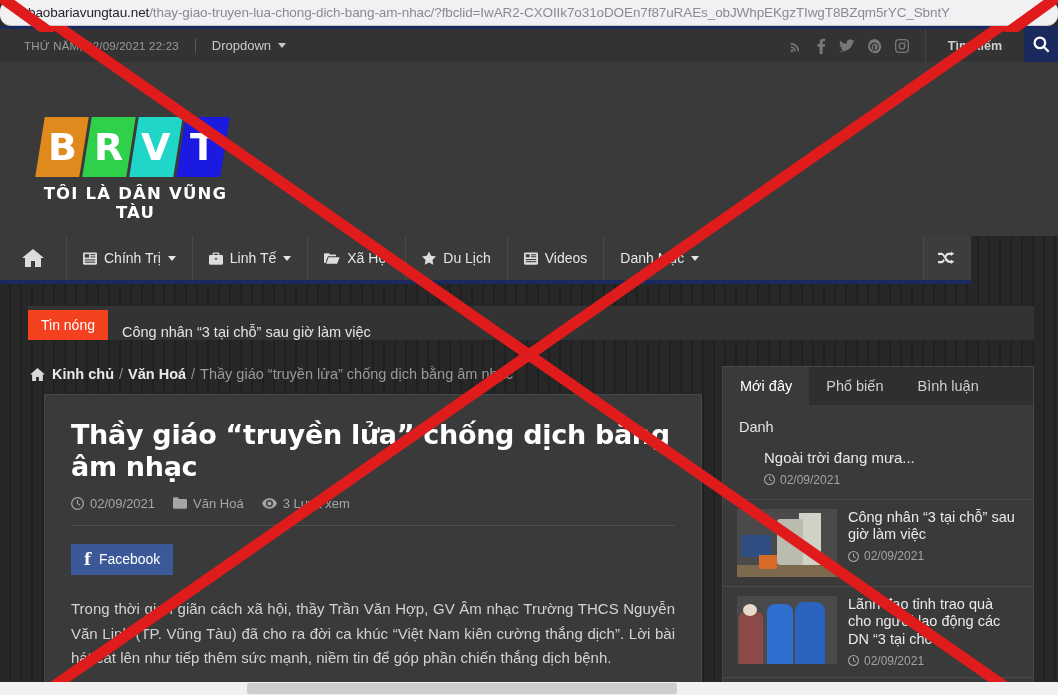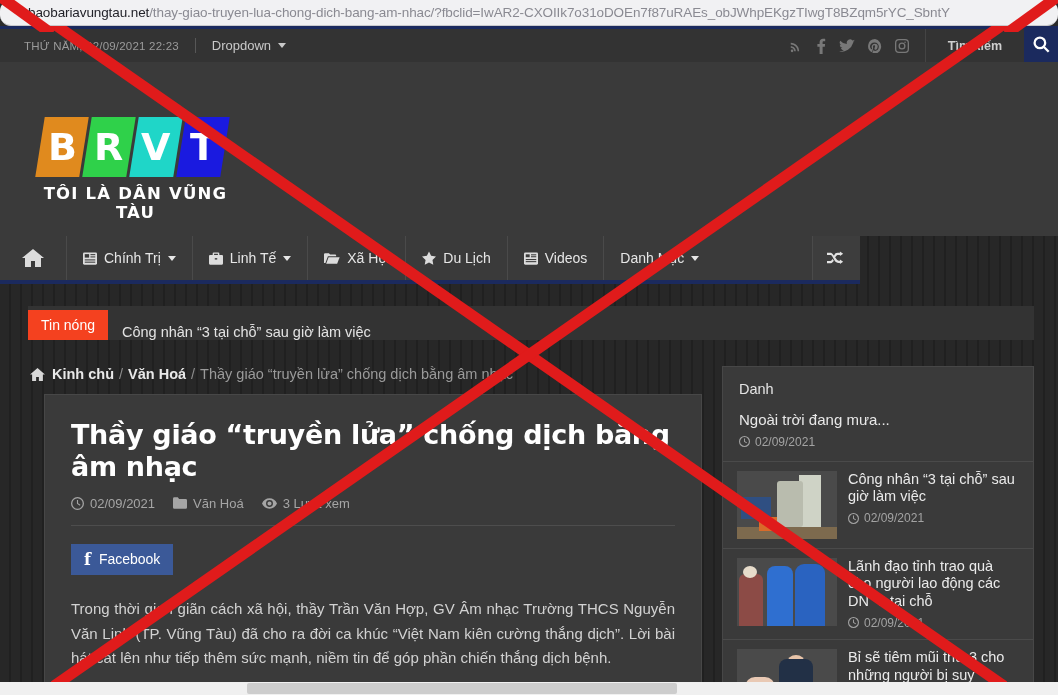--- a/index.html
+++ b/index.html
@@ -91,21 +91,21 @@
   #logo .tile span { transform: skewX(9deg); display: block; line-height: 1; }
   #logo .sub {
     margin-top: 7px; text-align: center;
     font-family: "DejaVu Sans", sans-serif;
     font-weight: bold; font-size: 16.5px; letter-spacing: 1.2px;
     color: #ffffff; width: 191px;
   }
 
   
   #menu {
-    position: absolute; left: 0; top: 210px; width: 860px; height: 48px;
+    position: absolute; left: 0; top: 210px; width: 971px; height: 48px;
     background: #3a3a3a;
     border-bottom: 4px solid #1b2a5e;
     display: flex; align-items: stretch;
   }
   #menu .mi {
     display: flex; align-items: center; gap: 7px;
     padding: 0 16px;
     font-size: 14px; color: #e6e6e6;
     border-right: 1px solid #4a4a4a;
     cursor: pointer; white-space: nowrap;
@@ -204,20 +204,21 @@
   #tabs .tab {
     padding: 0 17px; display: flex; align-items: center;
     font-size: 14.5px; color: #cfcfcf; cursor: pointer;
   }
   #tabs .tab.active { background: #3a3a3a; color: #ffffff; }
   #sidebar .tagrow {
     font-size: 14.5px; color: #e4e4e4; padding: 14px 16px 12px 16px;
   }
   #sidebar .firstitem {
     padding: 2px 16px 12px 16px;
+    margin-left: 25px;
   }
   #sidebar .firstitem .t { font-size: 15px; color: #e8e8e8; line-height: 1.25; }
   #sidebar .dt {
     display: flex; align-items: center; gap: 5px;
     font-size: 12px; color: #a3a3a3; margin-top: 5px;
   }
   #sidebar .dt svg { fill: #a3a3a3; display: block; }
   #sidebar .item {
     display: flex; gap: 11px; padding: 9px 14px;
     border-top: 1px solid #4a4a4a;
@@ -463,20 +464,25 @@
     <div class="photo">
       <div class="wallL"></div>
       <div class="band">
         
       </div>
       <div class="wallR"></div>
     </div>
   </div>
 
   <div id="sidebar">
+    <div id="tabs">
+      <div class="tab active">Mới đây</div>
+      <div class="tab">Phổ biến</div>
+      <div class="tab">Bình luận</div>
+    </div>
 
     <div class="tagrow">Danh</div>
 
     <div class="firstitem">
       <div class="t">Ngoài trời đang mưa...</div>
       <div class="dt">
         <svg width="11" height="11" viewBox="0 0 14 14">
             <path d="M7 0a7 7 0 1 0 0 14A7 7 0 0 0 7 0zm0 12.6A5.6 5.6 0 1 1 7 1.4a5.6 5.6 0 0 1 0 11.2zM7.6 3.2H6.4v4.2l3.2 1.9.6-1-2.6-1.5z"></path>
           </svg>
         <span>02/09/2021</span>

